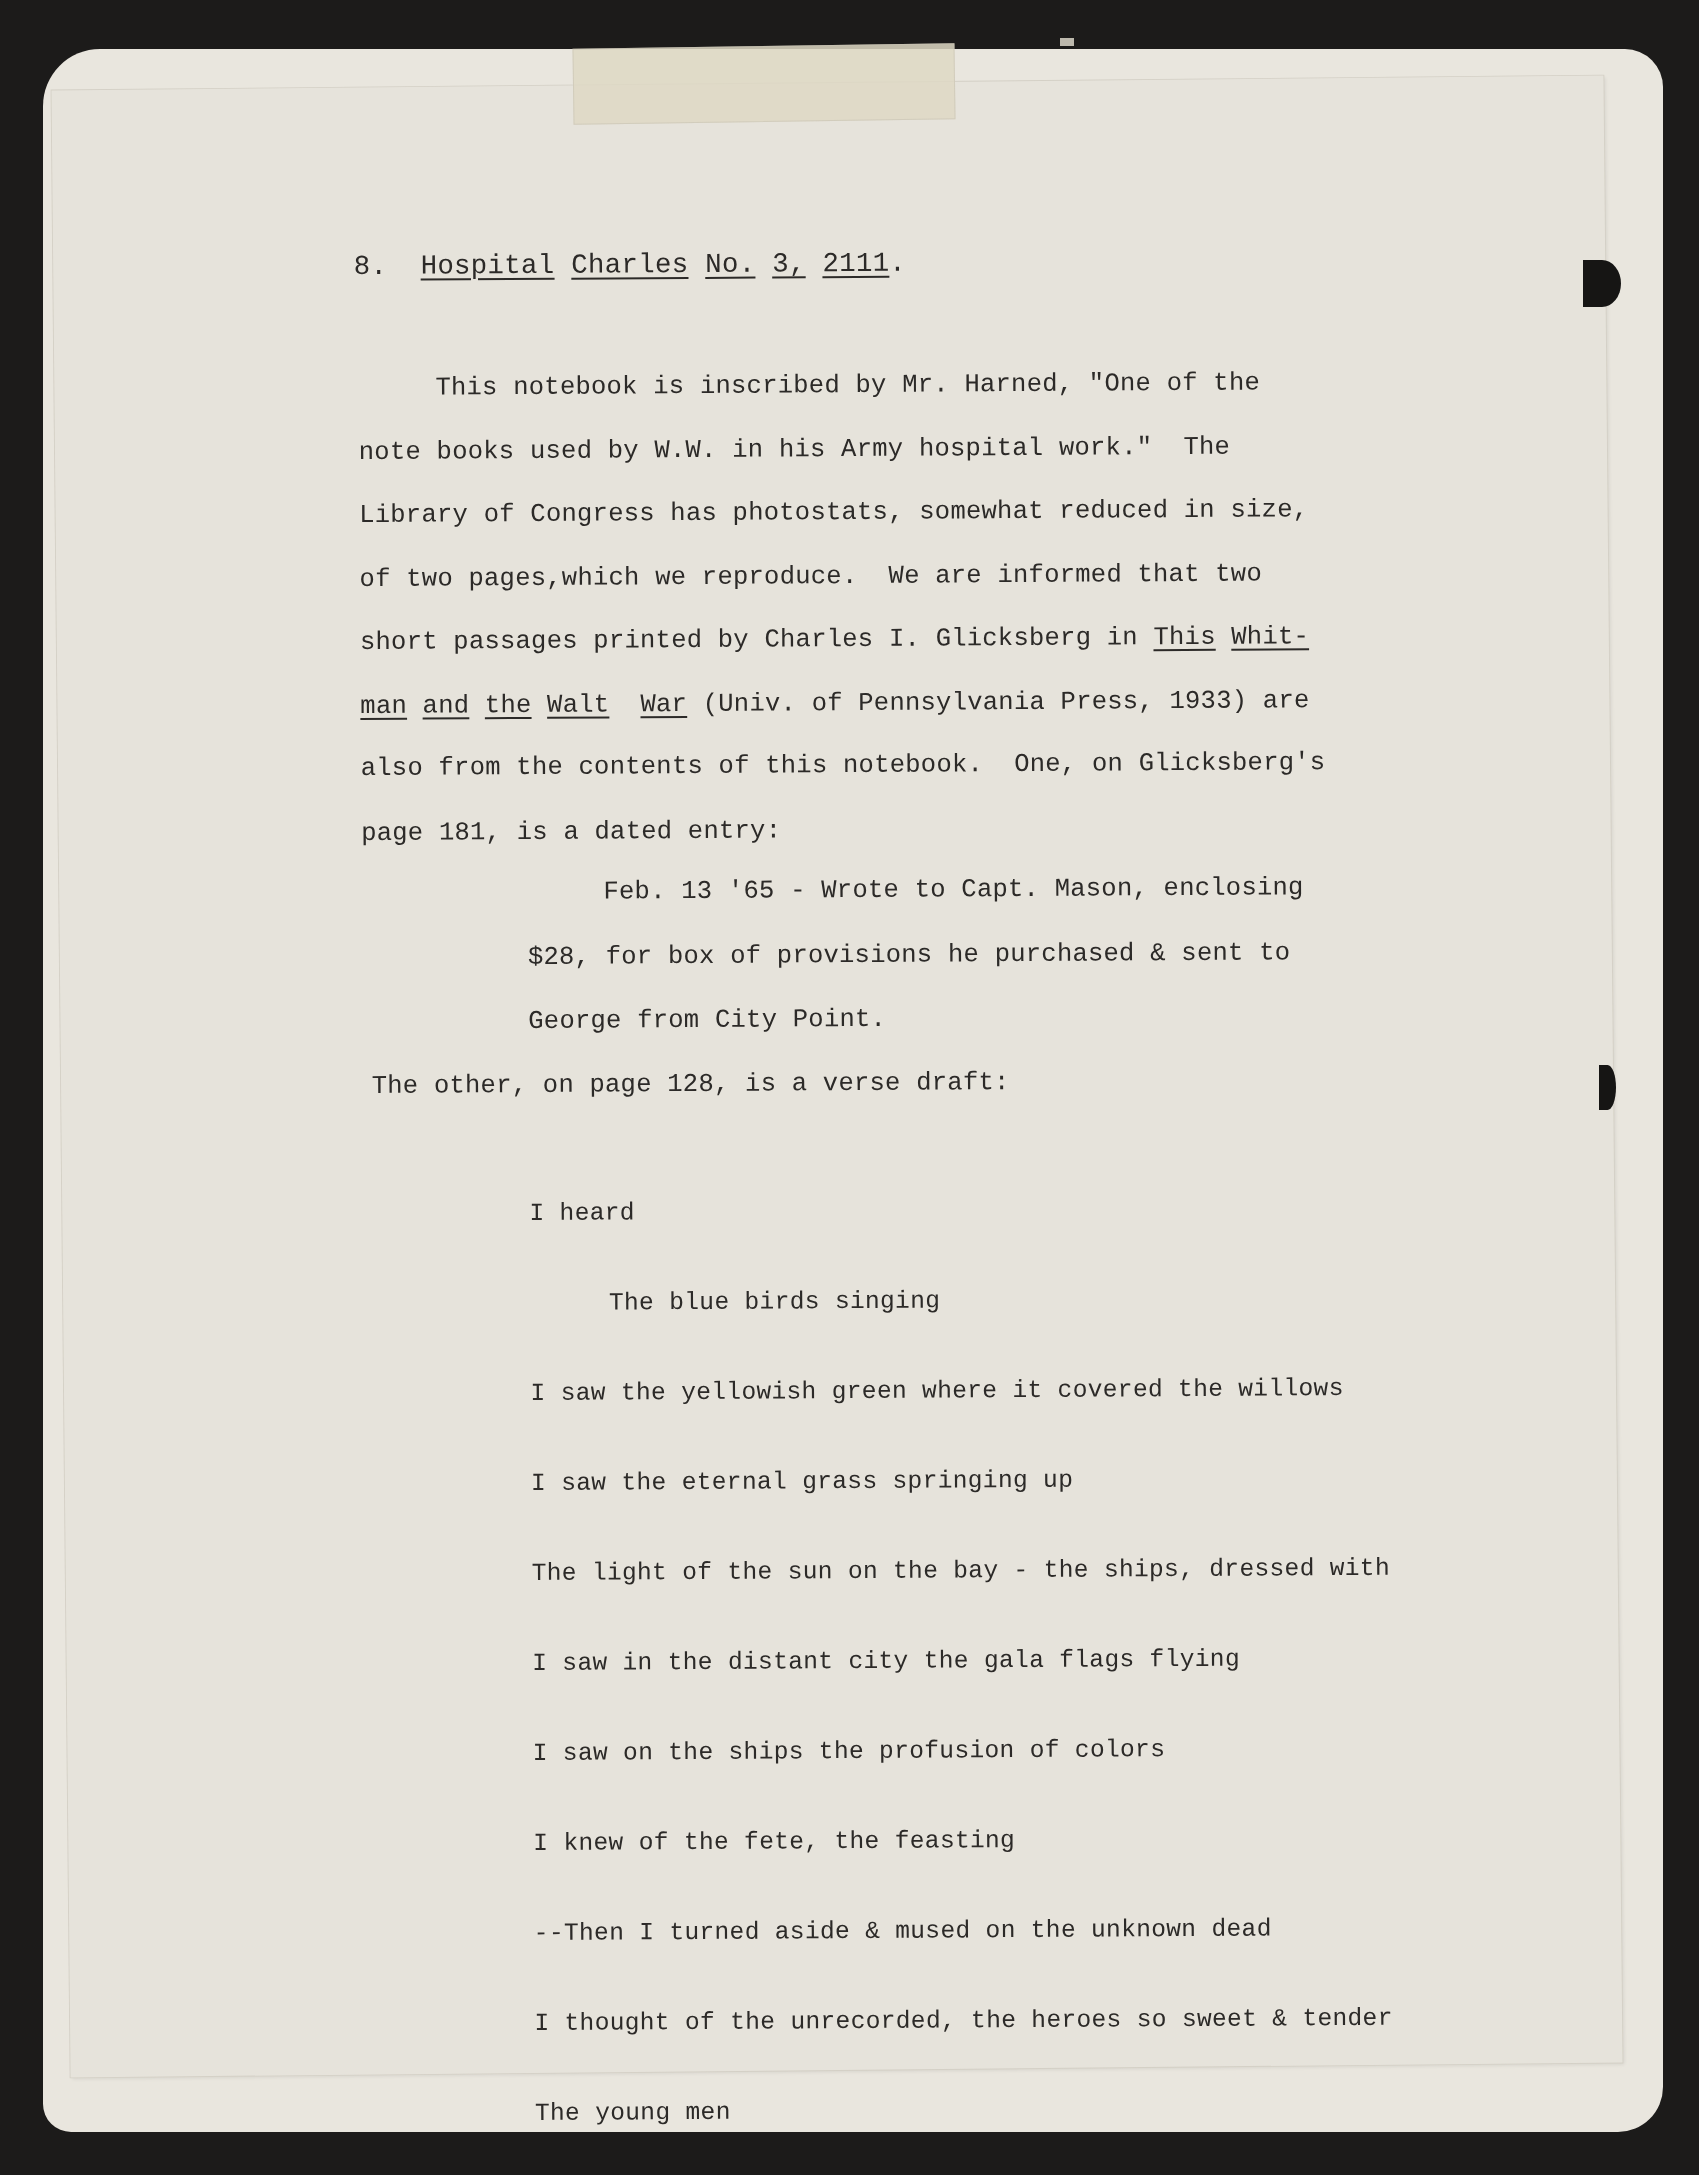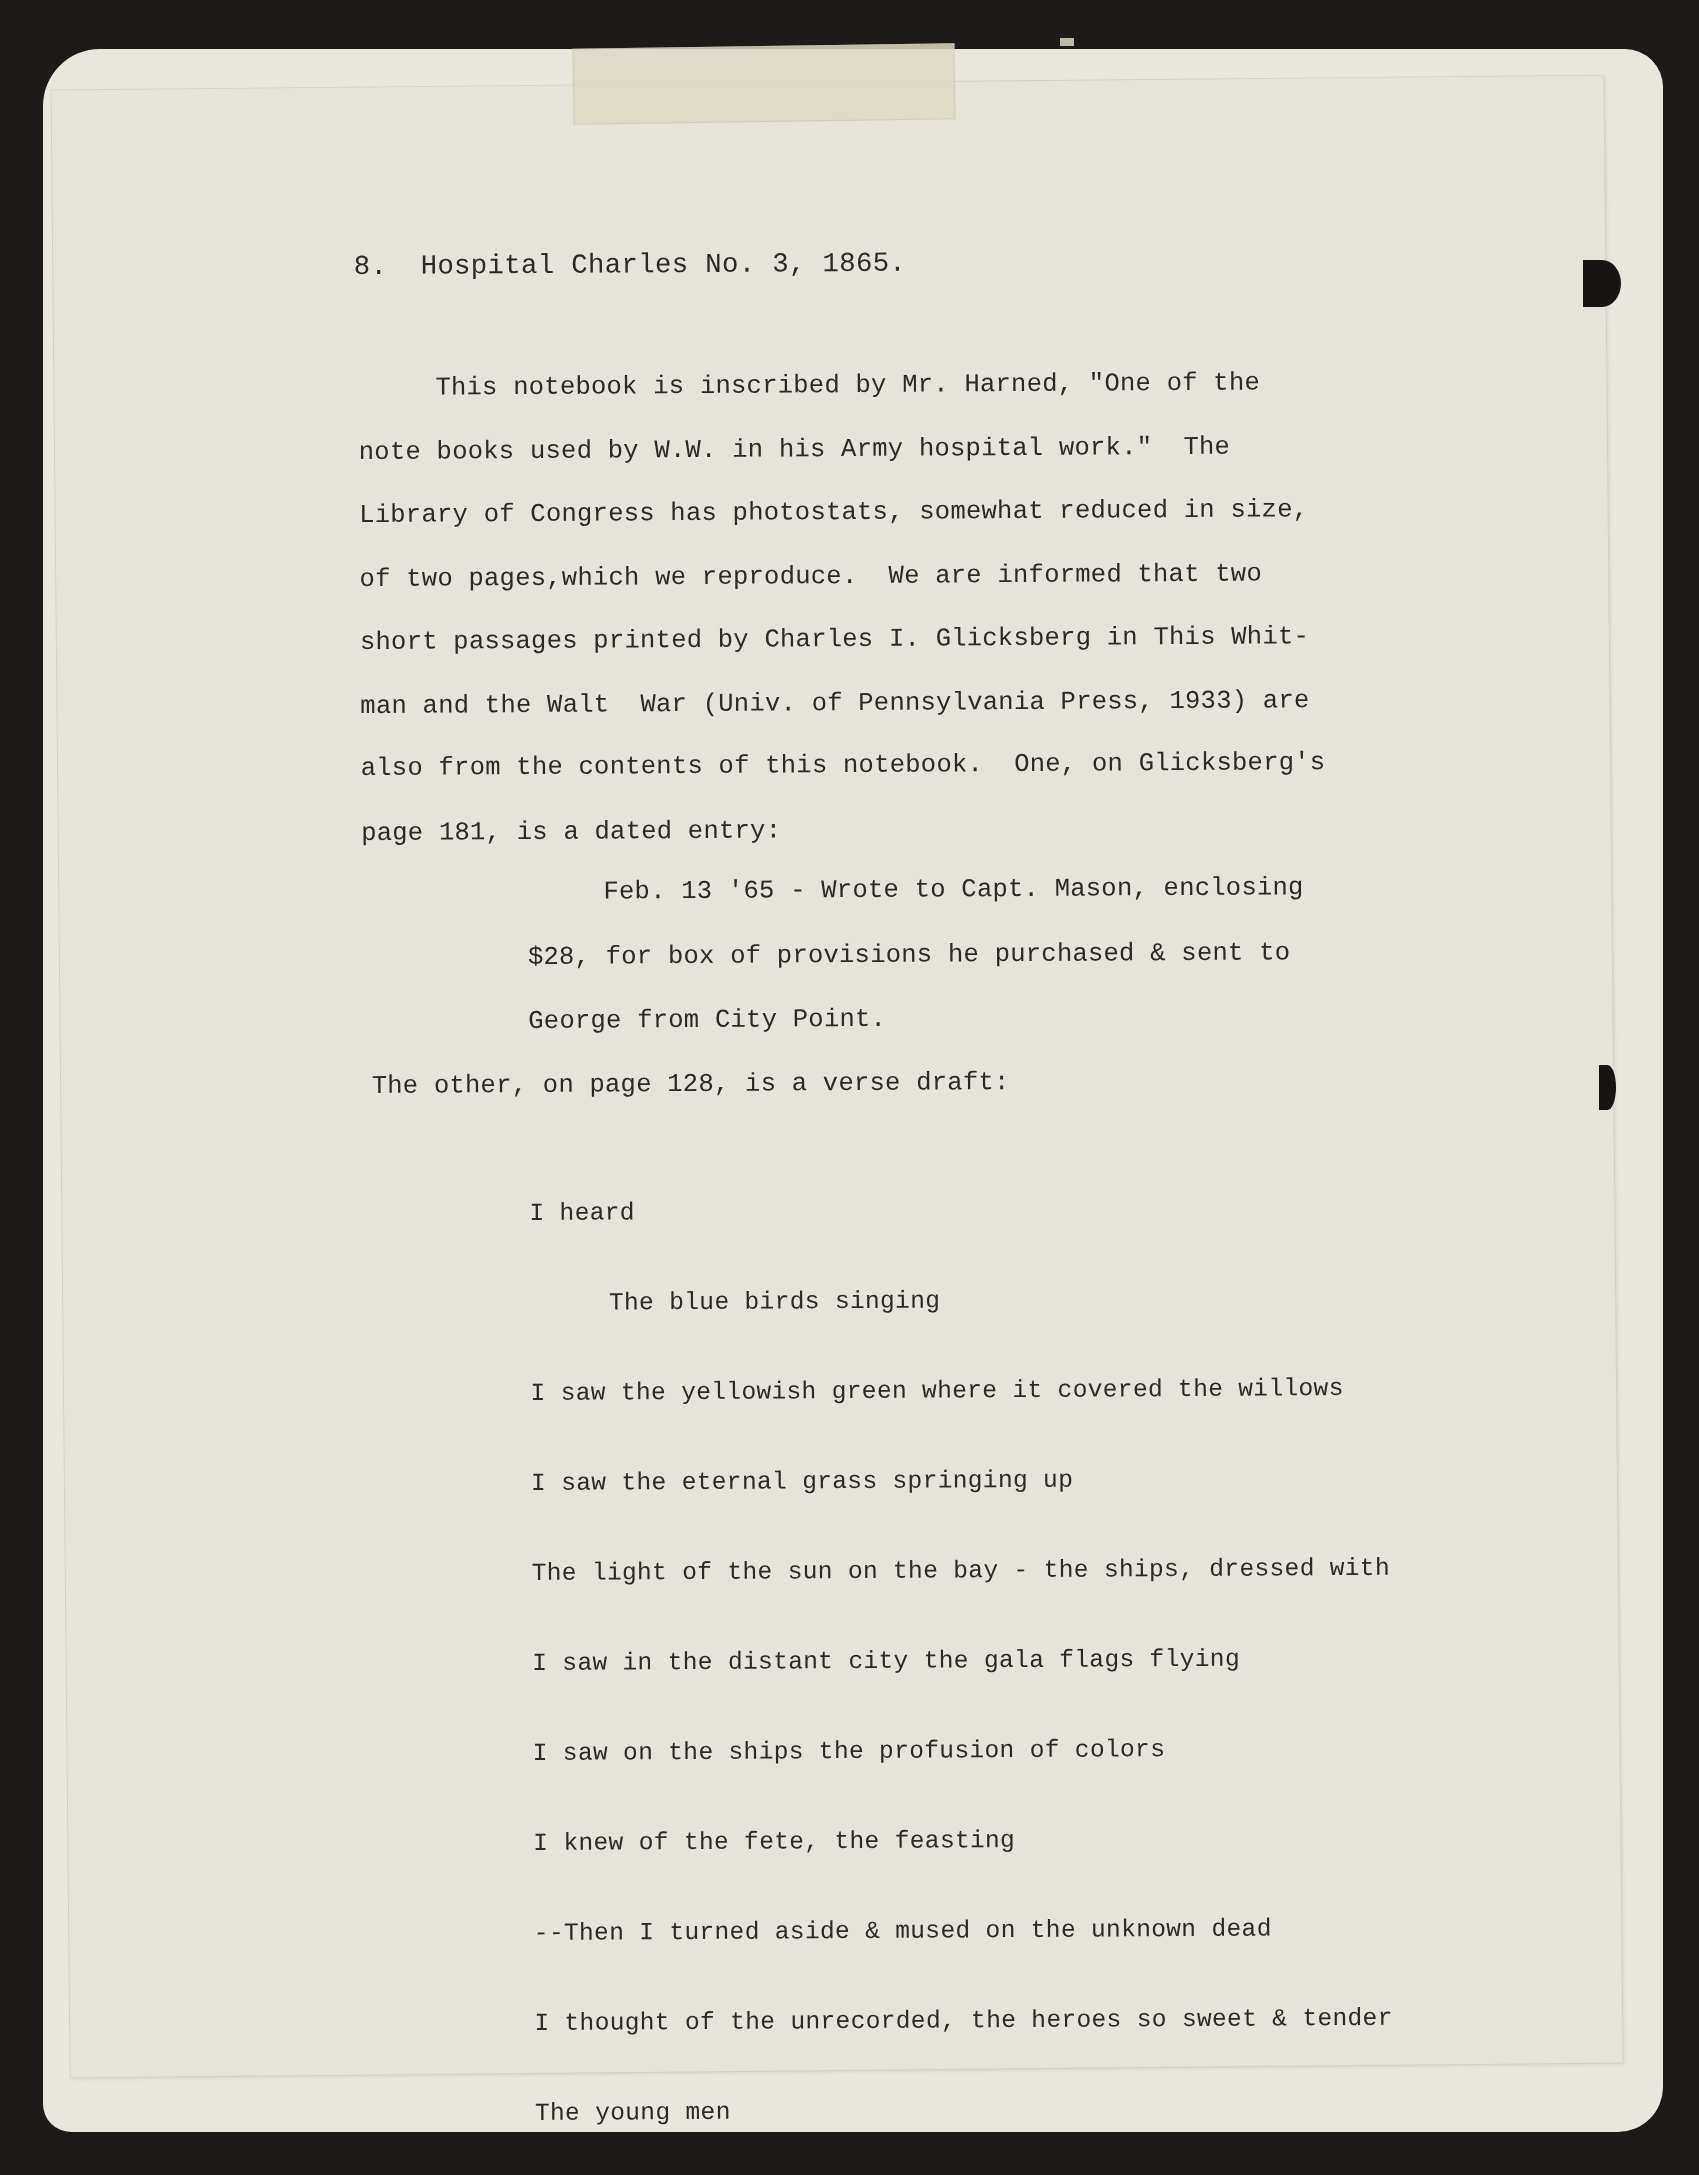--- a/index.html
+++ b/index.html
@@ -82,20 +82,21 @@
     transform-origin: 50% 30%;
   }
   .heading {
     position: absolute;
     left: 356px;
     top: 248px;
     font-size: 27.4px;
     letter-spacing: 0.3px;
   }
   .u {
+    text-decoration: underline;
     text-decoration-thickness: 1.9px;
     text-underline-offset: 4.7px;
   }
   .para {
     position: absolute;
     left: 360px;
     font-size: 25.6px;
     white-space: pre;
     letter-spacing: 0.2px;
   }
@@ -124,21 +125,21 @@
 <div class="board"></div>
 <div class="sheet"></div>
 <div class="tape"></div>
 <div class="tape-small"></div>
 <div class="punch-hole top"></div>
 <div class="punch-hole mid"></div>
 
 <div class="content">
 
   <div class="heading">
-    <span>8.</span>&nbsp;&nbsp;<span class="u">Hospital</span> <span class="u">Charles</span> <span class="u">No.</span> <span class="u">3,</span> <span class="u">1865</span><span>.</span>
+    <span>8.</span>&nbsp;&nbsp;<span class="u">Hospital</span> <span class="u">Charles</span> <span class="u">No.</span> <span class="u">3,</span> <span class="u">2111</span><span>.</span>
   </div>
 
   <div class="para" style="left:437px; top:371px;">This notebook is inscribed by Mr. Harned, "One of the</div>
   <div class="para" style="top:435px;">note books used by W.W. in his Army hospital work."  The</div>
   <div class="para" style="top:498px;">Library of Congress has photostats, somewhat reduced in size,</div>
   <div class="para" style="top:562px;">of two pages,which we reproduce.  We are informed that two</div>
   <div class="para" style="top:625px;"><span>short passages printed by Charles I. Glicksberg in </span><span class="u">This</span> <span class="u">Whit-</span></div>
   <div class="para" style="top:689px;"><span class="u">man</span> <span class="u">and</span> <span class="u">the</span> <span class="u">Walt</span>  <span class="u">War</span> <span>(Univ. of Pennsylvania Press, 1933) are</span></div>
   <div class="para" style="top:751px;">also from the contents of this notebook.  One, on Glicksberg's</div>
   <div class="para" style="top:816px;">page 181, is a dated entry:</div>

